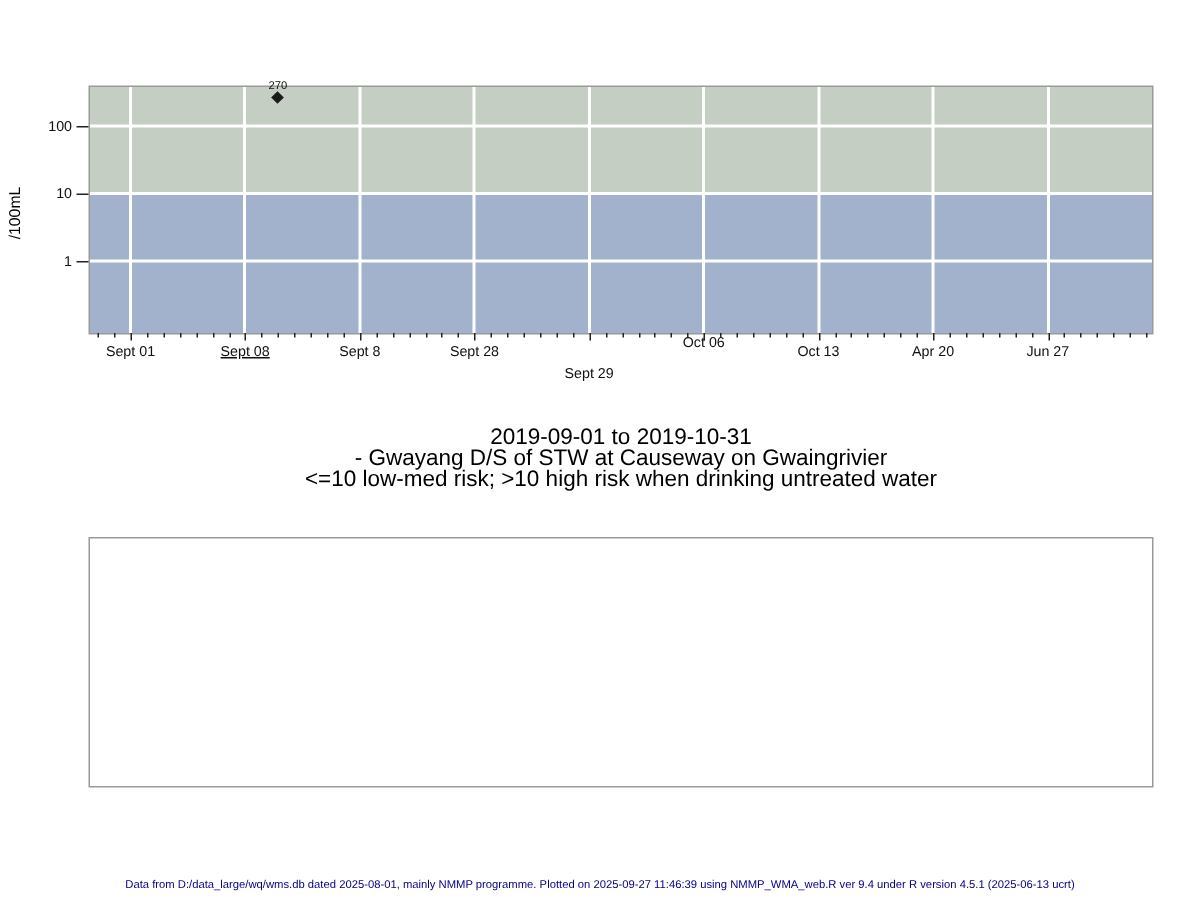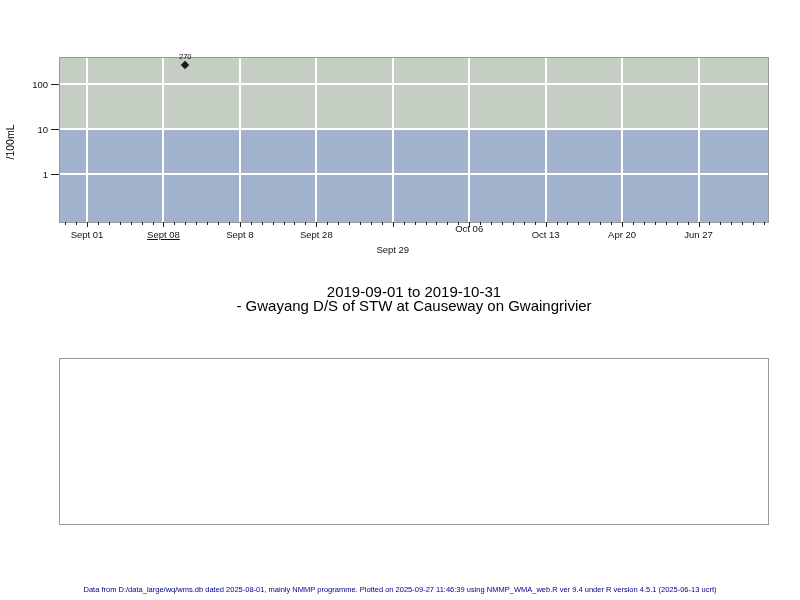--- a/index.html
+++ b/index.html
@@ -155,19 +155,20 @@
       <div class="ylabel-tick" style="top: 66px;">10</div>
       <div class="ytick" style="top: 116px;"></div>
       <div class="ylabel-tick" style="top: 111px;">1</div>
       <div class="pt" style="left: 125.28px; top: 6.58863px; background: rgb(26, 26, 26);"></div>
       <div class="ptlab" style="left: 125.28px; top: -6.41137px;">270</div>
     </div>
 
   <div id="caption">
     <div>2019-09-01 to 2019-10-31</div>
     <div>- Gwayang D/S of STW at Causeway on Gwaingrivier</div>
+    <div>&lt;=10 low-med risk; &gt;10 high risk when drinking untreated water</div>
   </div>
 
   <div id="empty-panel"></div>
 
   <div id="footer">Data from D:/data_large/wq/wms.db dated 2025-08-01, mainly NMMP programme. Plotted on 2025-09-27 11:46:39 using NMMP_WMA_web.R ver 9.4 under R version 4.5.1 (2025-06-13 ucrt)</div>
 
 </div>
 
 </body></html>

